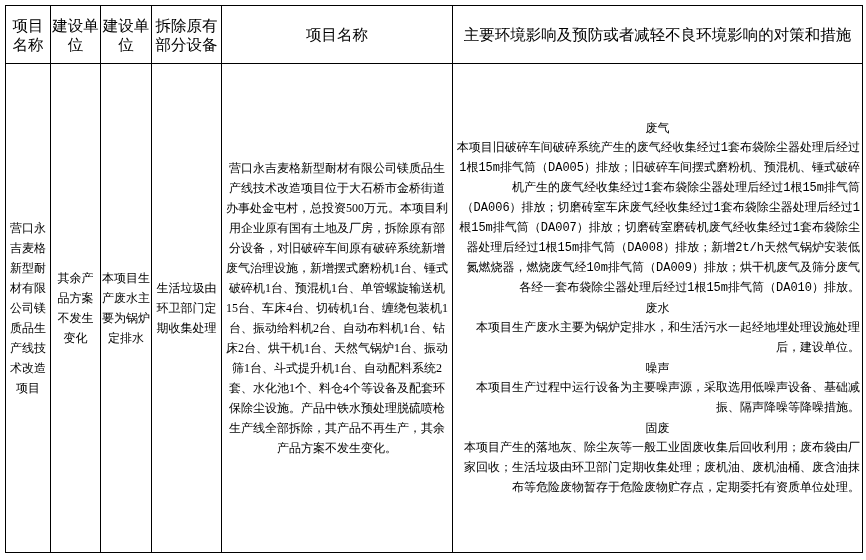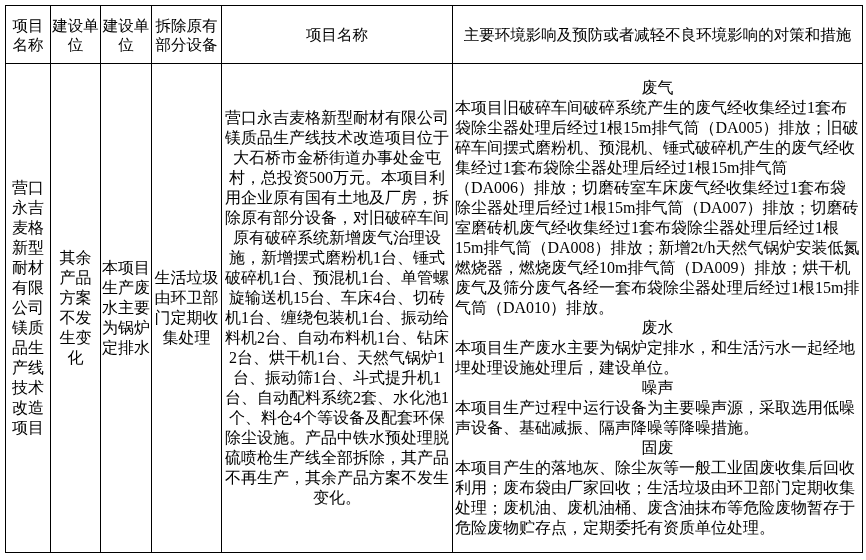--- a/index.html
+++ b/index.html
@@ -21,31 +21,31 @@
     width: 857px; height: 548px;
     border-collapse: collapse;
     table-layout: fixed;
     background: #ffffff;
   }
   .eia-table th, .eia-table td {
     border: 1px solid #000000;
     font-weight: normal;
     text-align: center;
     vertical-align: middle;
-    font-size: 16px;
+    font-size: 12px;
     line-height: 20px;
     padding: 0 1px;
     word-break: normal;
     overflow-wrap: break-word;
   }
   .eia-table thead tr { height: 58px; }
   .eia-table th { line-height: 19px; font-size: 15.5px; }
   td.cell-wide { padding: 0 2px; }
   .measure-heading { text-align: center; }
-  .measure-text { text-align: left; }
+  .measure-text { text-align: right; font-family: Liberation Mono, monospace; }
 </style>
 </head>
 <body>
 
 <div class="page">
   <table class="eia-table">
     <colgroup>
       <col style="width:45px">
       <col style="width:50px">
       <col style="width:51px">

